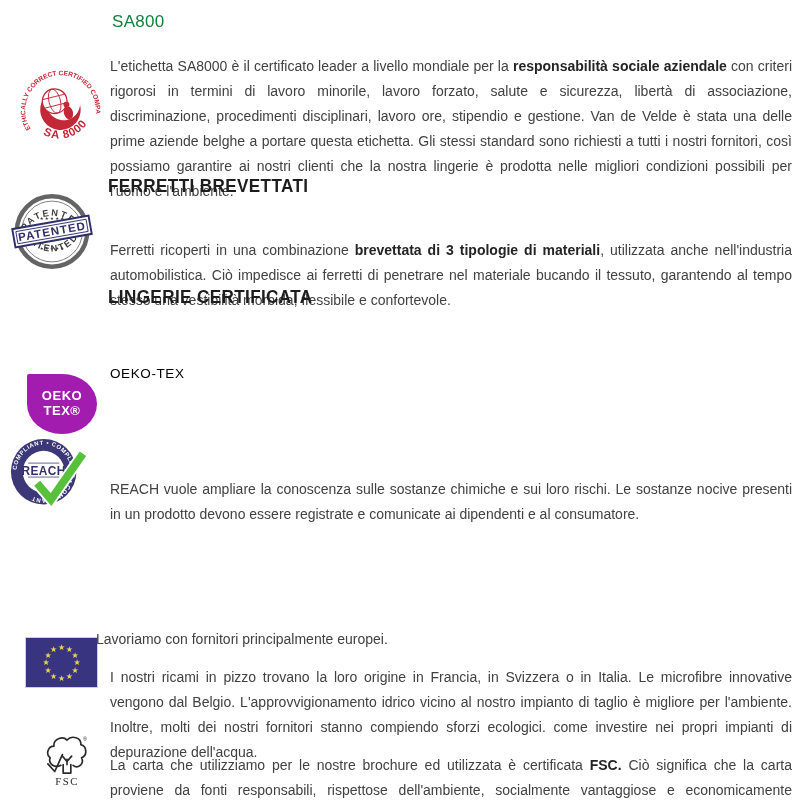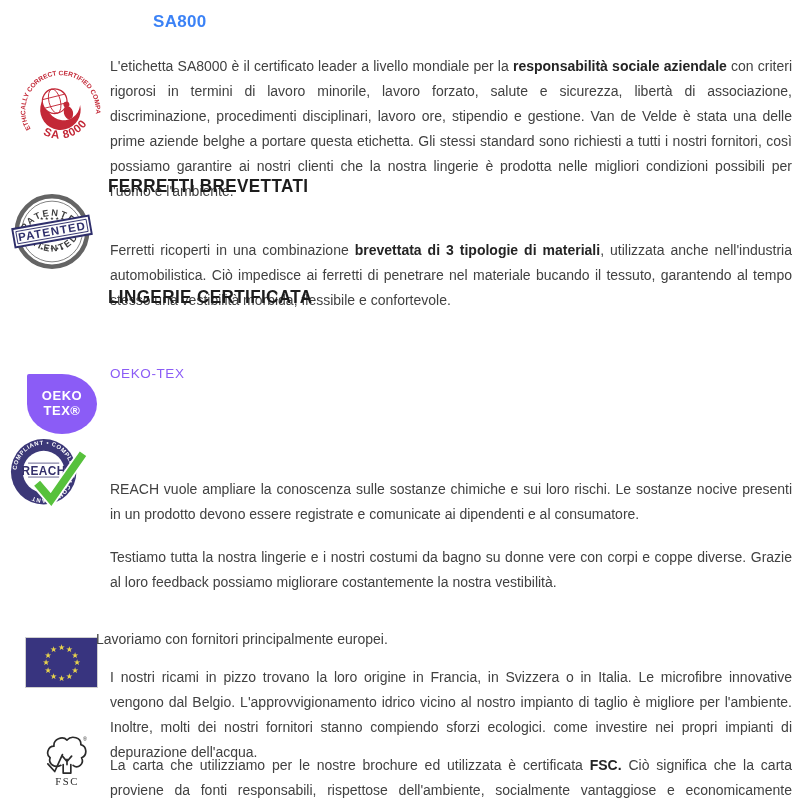--- a/index.html
+++ b/index.html
@@ -1,31 +1,31 @@
 <!DOCTYPE html>
 <html><head>
 <meta charset="utf-8">
 <style>
   html,body{margin:0;padding:0;background:#ffffff;}
   .page{
     position:relative;width:800px;height:800px;background:#ffffff;overflow:hidden;
     font-family:"Liberation Sans","DejaVu Sans",sans-serif;color:#414141;
   }
-  .h1{position:absolute;font-size:17px;font-weight:700;color:#3b82f6;letter-spacing:.3px;margin-left:41px;}
+  .h1{position:absolute;font-size:17px;font-weight:400;color:#15803d;letter-spacing:.3px;}
   .h2{position:absolute;font-size:18px;font-weight:700;color:#1d1d1d;letter-spacing:.4px;
       transform:scaleX(.95);transform-origin:left center;}
-  .sublabel{position:absolute;left:110px;font-size:13.5px;color:#8b5cf6;letter-spacing:.6px;}
+  .sublabel{position:absolute;left:110px;font-size:13.5px;color:#000000;letter-spacing:.6px;}
   .para{position:absolute;left:110px;width:682px;font-size:14px;line-height:25px;
         color:#414141;text-align:justify;}
   .para strong{font-weight:700;color:#242424;}
   .line{position:absolute;left:96px;font-size:14px;line-height:19.2px;color:#414141;}
   .badge{position:absolute;}
   .oeko-leaf{
     position:absolute;left:27px;top:374px;width:70px;height:60px;
-    background:#8b5cf6;border-radius:2px 52% 52% 52%;
+    background:#a21caf;border-radius:2px 52% 52% 52%;
     display:flex;flex-direction:column;align-items:center;justify-content:center;
     color:#ffffff;font-weight:700;font-size:13px;line-height:1.15;letter-spacing:.5px;text-align:center;
   }
 </style>
 </head>
 <body>
 
 <div class="page">
 
   <div class="badge" style="left:16px;top:64px;width:88px;height:88px;transform:rotate(-14deg);">
@@ -101,21 +101,20 @@
       </text>
       <path d="M 27,35.5 H 65 M 27,52.5 H 65" stroke="#34306b" stroke-width="0.9" fill="none"></path>
       <text x="46" y="50.5" text-anchor="middle" font-size="14.5" font-weight="bold" fill="#34306b" letter-spacing="0.5">REACH</text>
       <path d="M 38,60 L 55,80 L 94,24" stroke="#ffffff" stroke-width="14" fill="none"></path>
       <path d="M 38,60 L 55,80 L 94,24" stroke="#57c13c" stroke-width="9.5" fill="none"></path>
     </svg>
   </div>
 
   <p class="para" style="top:463px;">REACH vuole ampliare la conoscenza sulle sostanze chimiche e sui loro rischi. Le sostanze nocive presenti in un prodotto devono essere registrate e comunicate ai dipendenti e al consumatore.</p>
 
-  <p class="para" style="top:531px;">Testiamo tutta la nostra lingerie e i nostri costumi da bagno su donne vere con corpi e coppe diverse. Grazie al loro feedback possiamo migliorare costantemente la nostra vestibilità.</p>
 
   <div class="badge" style="left:25px;top:637px;width:73px;height:51px;">
     <svg viewBox="0 0 73 51" width="73" height="51">
       <rect x="0.5" y="0.5" width="72" height="50" fill="#38347f" stroke="#cfcfcf" stroke-width="1"></rect>
       <g font-size="8" fill="#e9d44c" text-anchor="middle">
         <text x="36.5" y="12.8">★</text>
         <text x="44.3" y="14.9">★</text>
         <text x="50" y="20.6">★</text>
         <text x="52" y="28.3">★</text>
         <text x="50" y="36">★</text>

